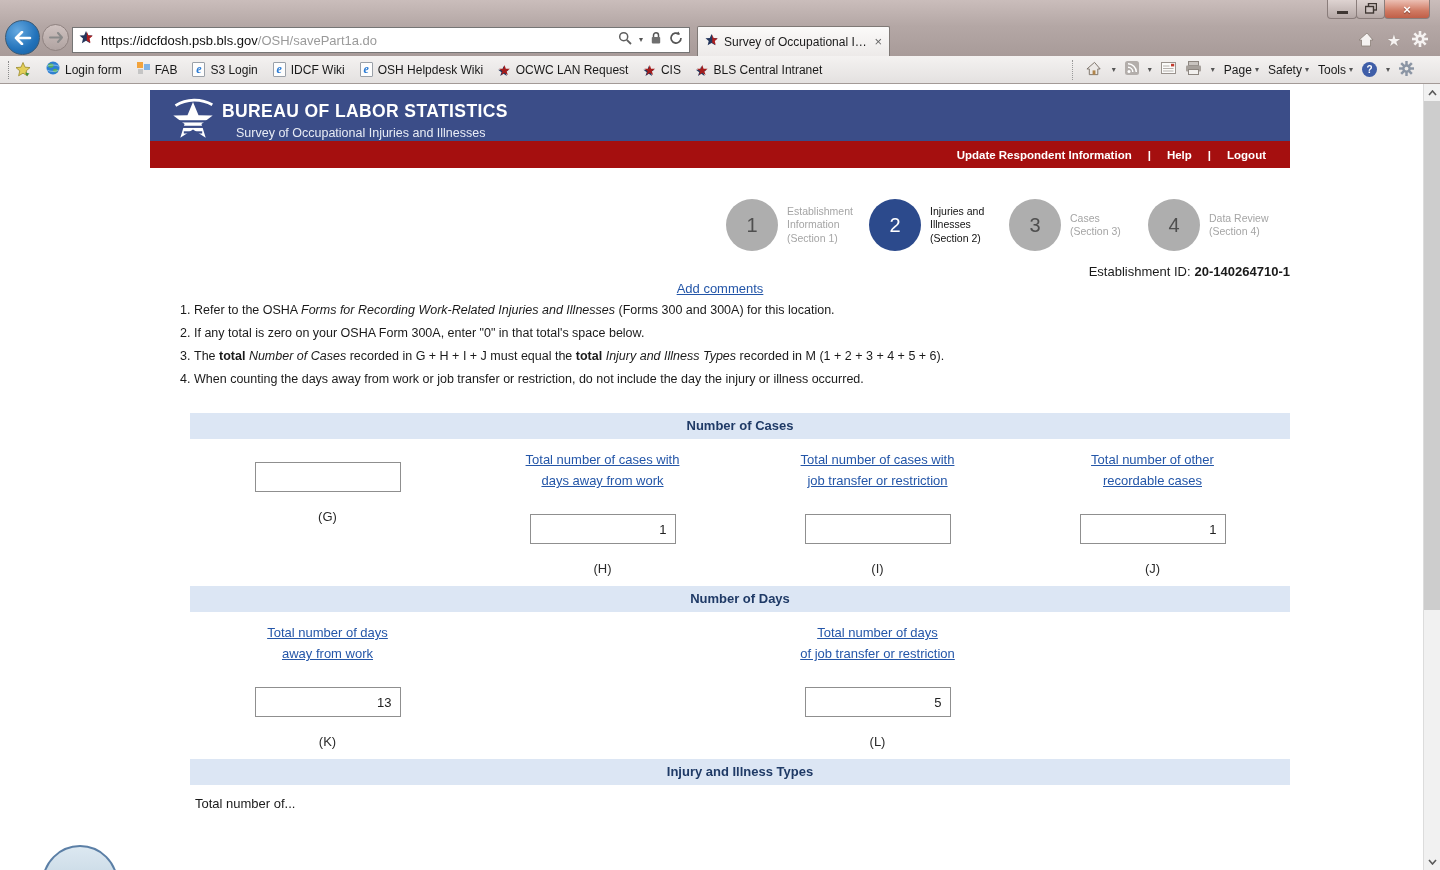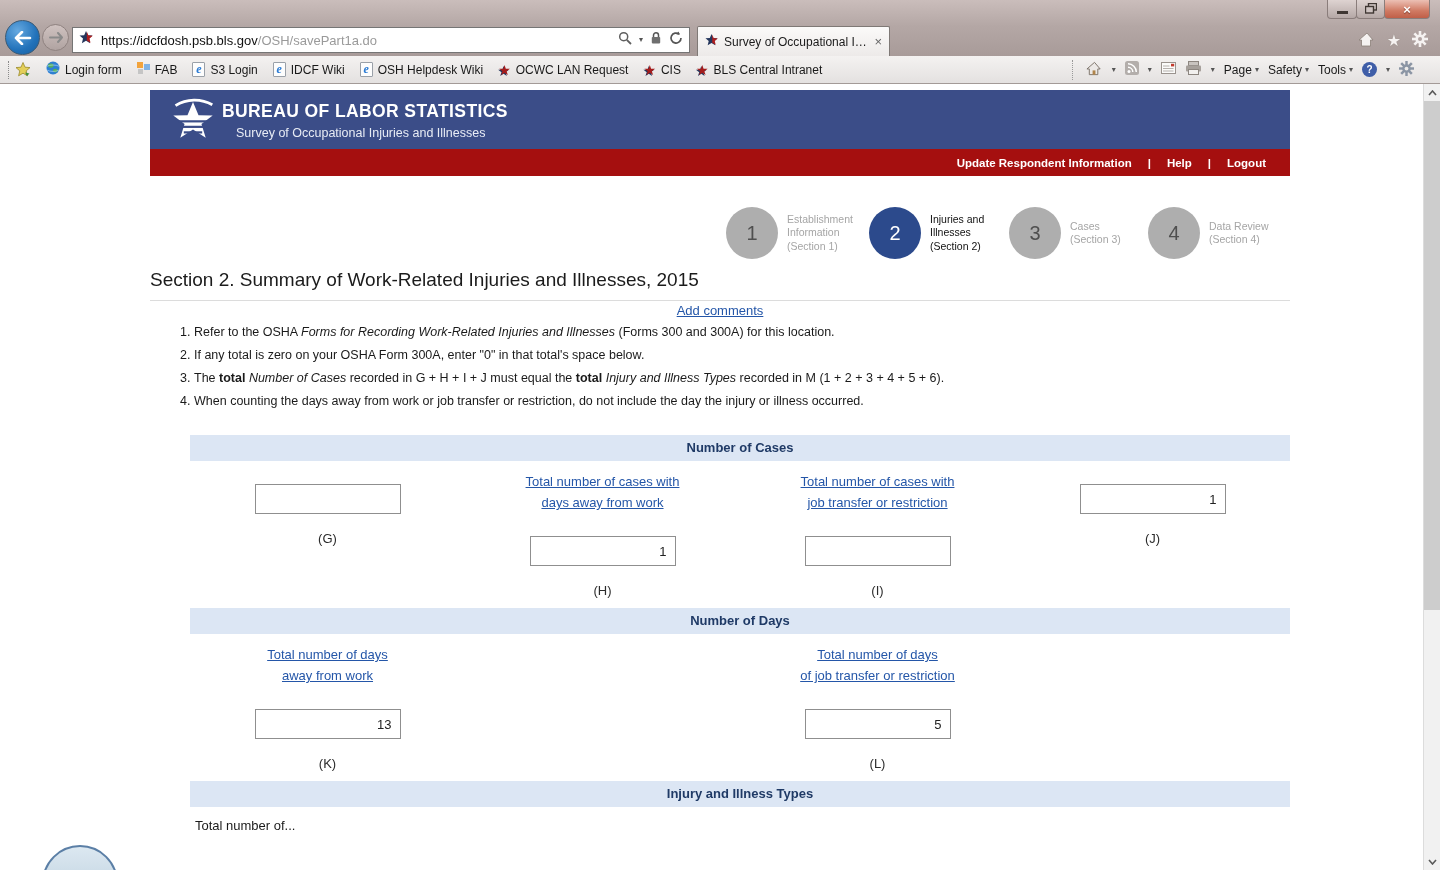--- a/index.html
+++ b/index.html
@@ -60,21 +60,21 @@
   .content { position:absolute; left:0; top:84px; width:1423px; height:786px; background:#fff; overflow:hidden; }
   .scrollbar { position:absolute; right:0; top:84px; width:17px; height:786px; background:#f1f1f1;
     border-left:1px solid #dcdcdc; }
   .sb-arrow { position:absolute; left:0; width:17px; height:17px; display:flex; align-items:center; justify-content:center; }
   .sb-up { top:0; } .sb-down { bottom:0; }
   .sb-thumb { position:absolute; left:0; top:17px; width:17px; height:509px; background:#cdcdcd; }
 
   .page { position:absolute; left:150px; top:6px; width:1140px; }
 
   
-  .bls-header { position:relative; height:59px; background:#3b4d88; }
+  .bls-header { position:relative; height:51px; background:#3b4d88; }
   .bls-logo { position:absolute; left:20px; top:7px; }
   .bls-title { position:absolute; left:72px; top:11px; color:#fff; font-size:17.5px; font-weight:bold; letter-spacing:0.4px; }
   .bls-sub { position:absolute; left:86px; top:36px; color:#e8ecf5; font-size:12.5px; }
   .red-bar { height:27px; background:#a50f0f; display:flex; align-items:center;
     justify-content:flex-end; padding-right:24px; }
   .red-bar a { color:#fff; font-size:11.5px; font-weight:bold; text-decoration:none; }
   .red-sep { color:#fff; font-weight:bold; margin:0 16px; font-size:11.5px; }
 
   
   .steps { position:relative; height:52px; margin-top:31px; }
@@ -338,22 +338,24 @@
         <div class="step-label">Cases
 (Section 3)</div>
       </div>
       <div class="step" style="left:998px">
         <div class="step-circle">4</div>
         <div class="step-label">Data Review
 (Section 4)</div>
       </div>
     </div>
 
-    <div class="section-title">Section 2. Summary of Work-Related Injuries and Illnesses, 2015</div>
-
+
+    <div class="estab-line">
+      <span>Establishment ID:</span><b>20-140264710-1</b>
+    </div>
     <div class="add-comments-line"><a href="#" class="blue-link">Add comments</a></div>
 
     <div class="instructions">
       <ol>
         <li><span>Refer to the OSHA </span><i>Forms for Recording Work-Related Injuries and Illnesses</i><span> (Forms 300 and 300A) for this location.</span></li>
         <li><span>If any total is zero on your OSHA Form 300A, enter "0" in that total's space below.</span></li>
         <li><span>The </span><b>total</b><span> </span><i>Number of Cases</i><span> recorded in G + H + I + J must equal the </span><b>total</b><span> </span><i>Injury and Illness Types</i><span> recorded in M (1 + 2 + 3 + 4 + 5 + 6).</span></li>
         <li><span>When counting the days away from work or job transfer or restriction, do not include the day the injury or illness occurred.</span></li>
       </ol>
     </div>
@@ -369,20 +371,21 @@
           <div class="link-block"><a href="#" class="blue-link"><span>Total number of cases with</span><br><span>days away from work</span></a></div>
           <input type="text" value="1" style="">
           <div class="letter">(H)</div>
         </div>
         <div class="col">
           <div class="link-block"><a href="#" class="blue-link"><span>Total number of cases with</span><br><span>job transfer or restriction</span></a></div>
           <input type="text" value="" style="">
           <div class="letter">(I)</div>
         </div>
         <div class="col">
+          <div class="link-block"><a href="#" class="blue-link"><span>Total number of other</span><br><span>recordable cases</span></a></div>
           <input type="text" value="1" style="">
           <div class="letter">(J)</div>
         </div>
       </div>
 
       <div class="tbl-header hdr-days">Number of Days</div>
       <div class="col-grid">
         <div class="col" style="grid-column:1">
           <div class="link-block"><a href="#" class="blue-link"><span>Total number of days</span><br><span>away from work</span></a></div>
           <input type="text" value="13" style="">

